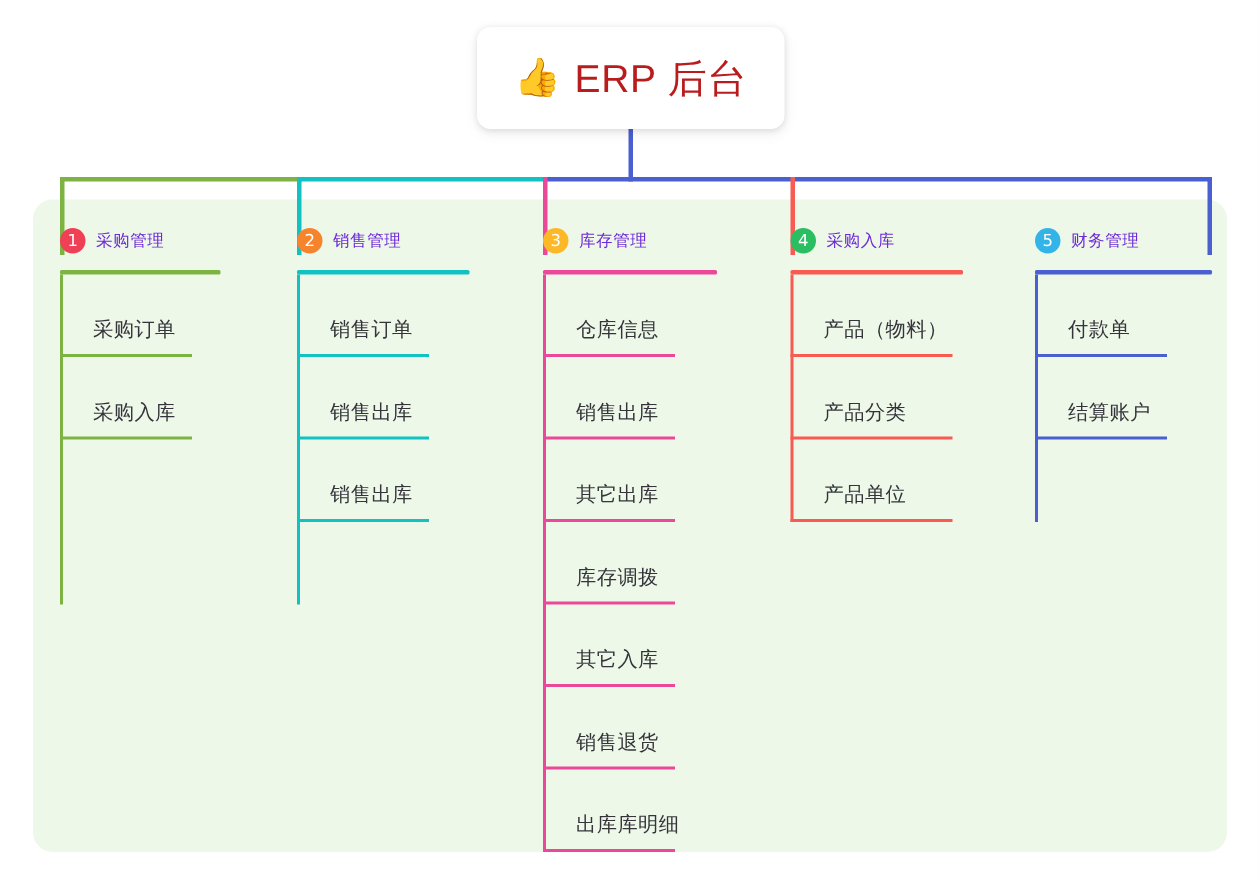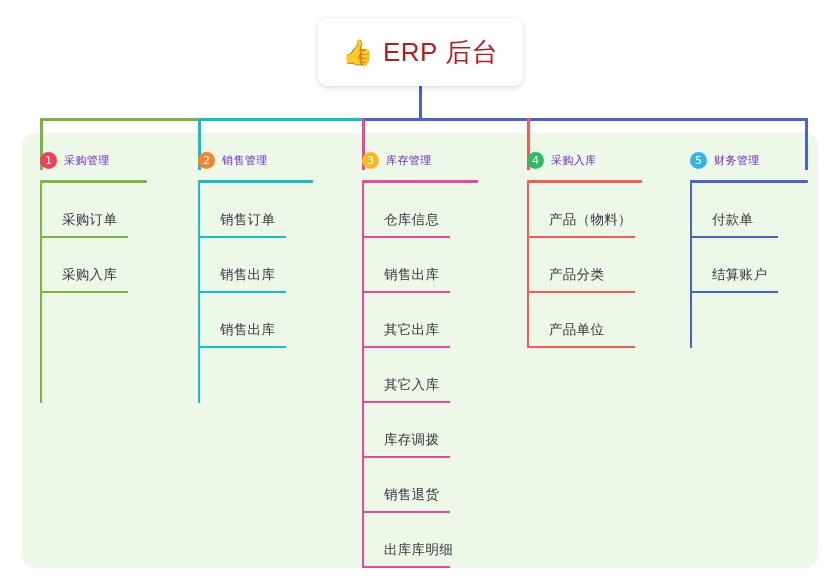--- a/index.html
+++ b/index.html
@@ -207,25 +207,25 @@
         </div>
         <div class="item">
           <span class="item-label">销售出库</span>
           <div class="item-rule" style="width: 88px; background: rgb(236, 72, 153);"></div>
         </div>
         <div class="item">
           <span class="item-label">其它出库</span>
           <div class="item-rule" style="width: 88px; background: rgb(236, 72, 153);"></div>
         </div>
         <div class="item">
+          <span class="item-label">库存调拨</span>
+          <div class="item-rule" style="width: 88px; background: rgb(236, 72, 153);"></div>
+        </div>
+        <div class="item">
           <span class="item-label">其它入库</span>
-          <div class="item-rule" style="width: 88px; background: rgb(236, 72, 153);"></div>
-        </div>
-        <div class="item">
-          <span class="item-label">库存调拨</span>
           <div class="item-rule" style="width: 88px; background: rgb(236, 72, 153);"></div>
         </div>
         <div class="item">
           <span class="item-label">销售退货</span>
           <div class="item-rule" style="width: 88px; background: rgb(236, 72, 153);"></div>
         </div>
         <div class="item">
           <span class="item-label">出库库明细</span>
           <div class="item-rule" style="width: 88px; background: rgb(236, 72, 153);"></div>
         </div>

